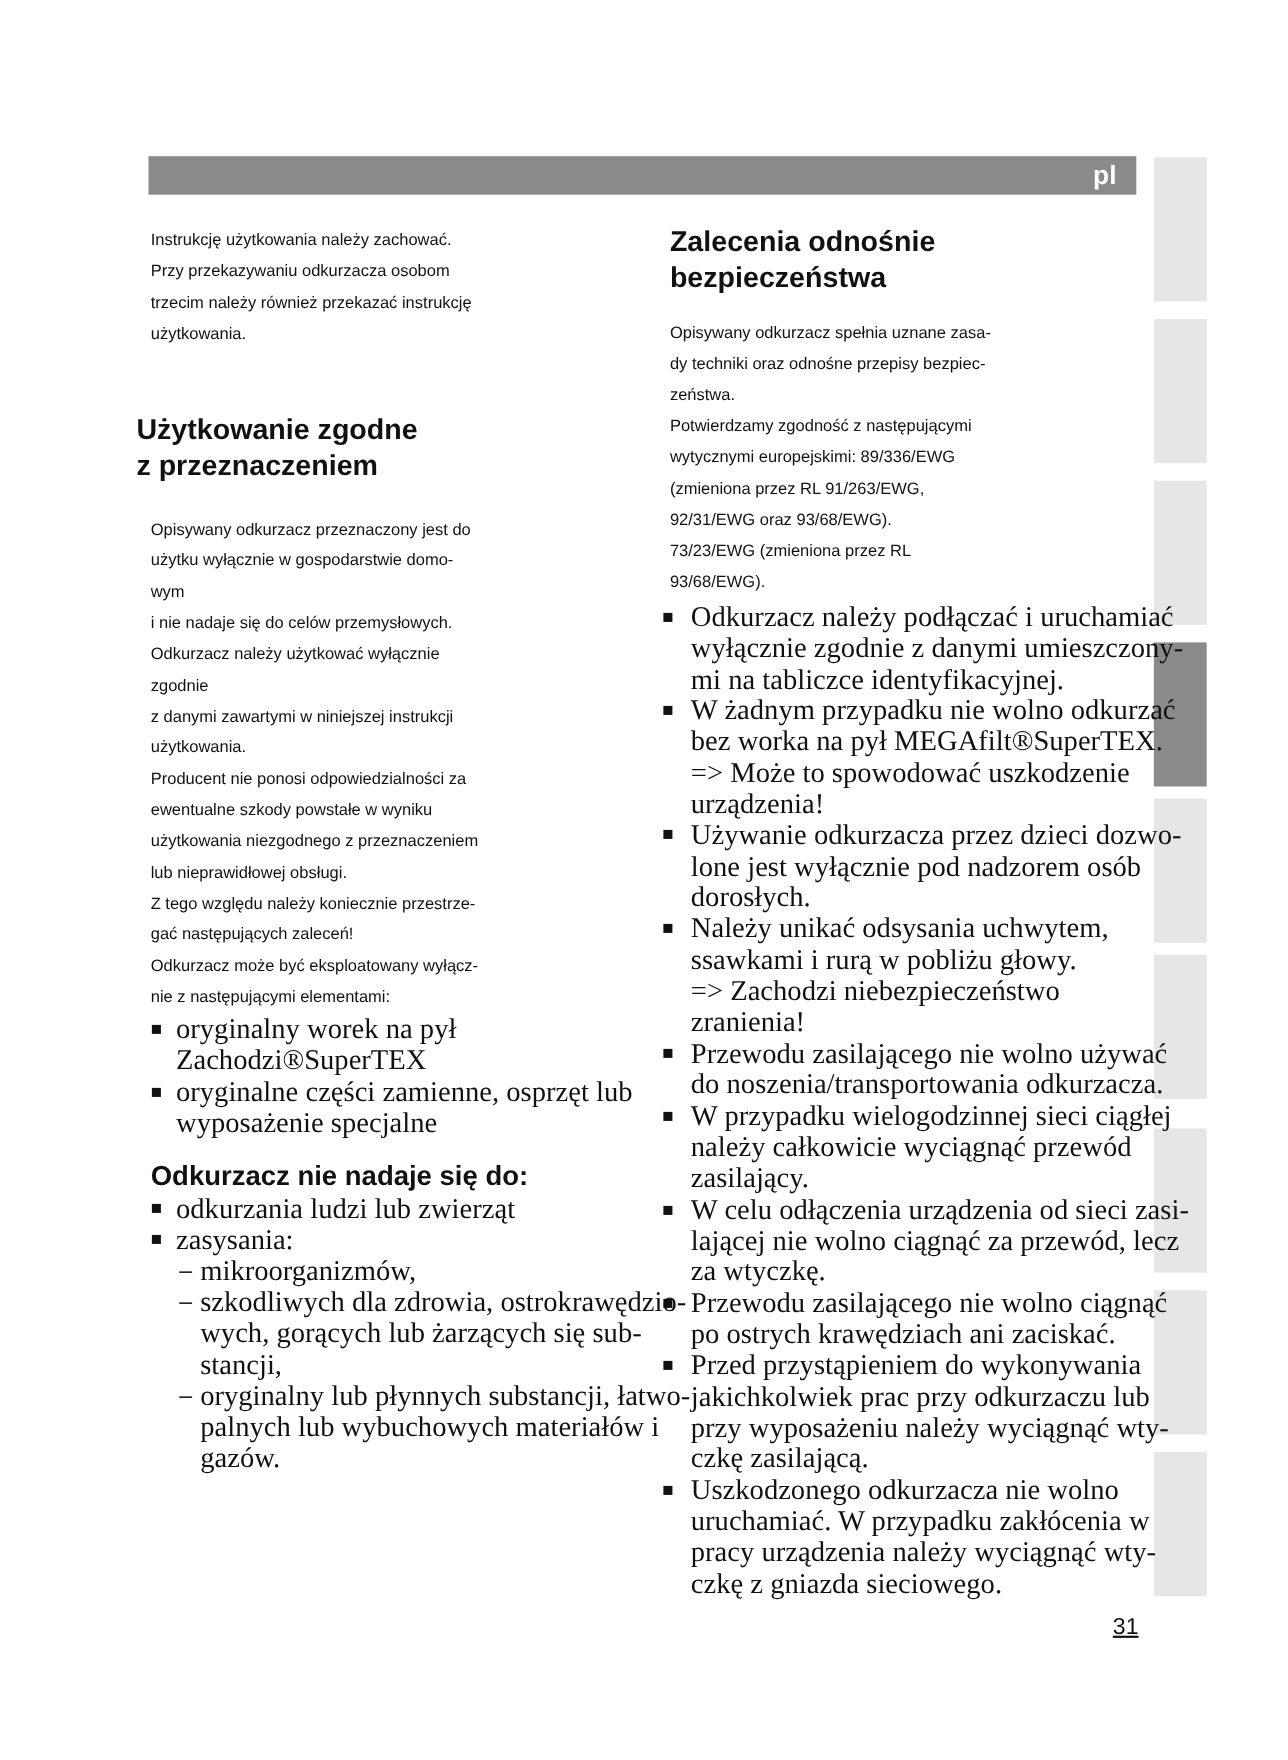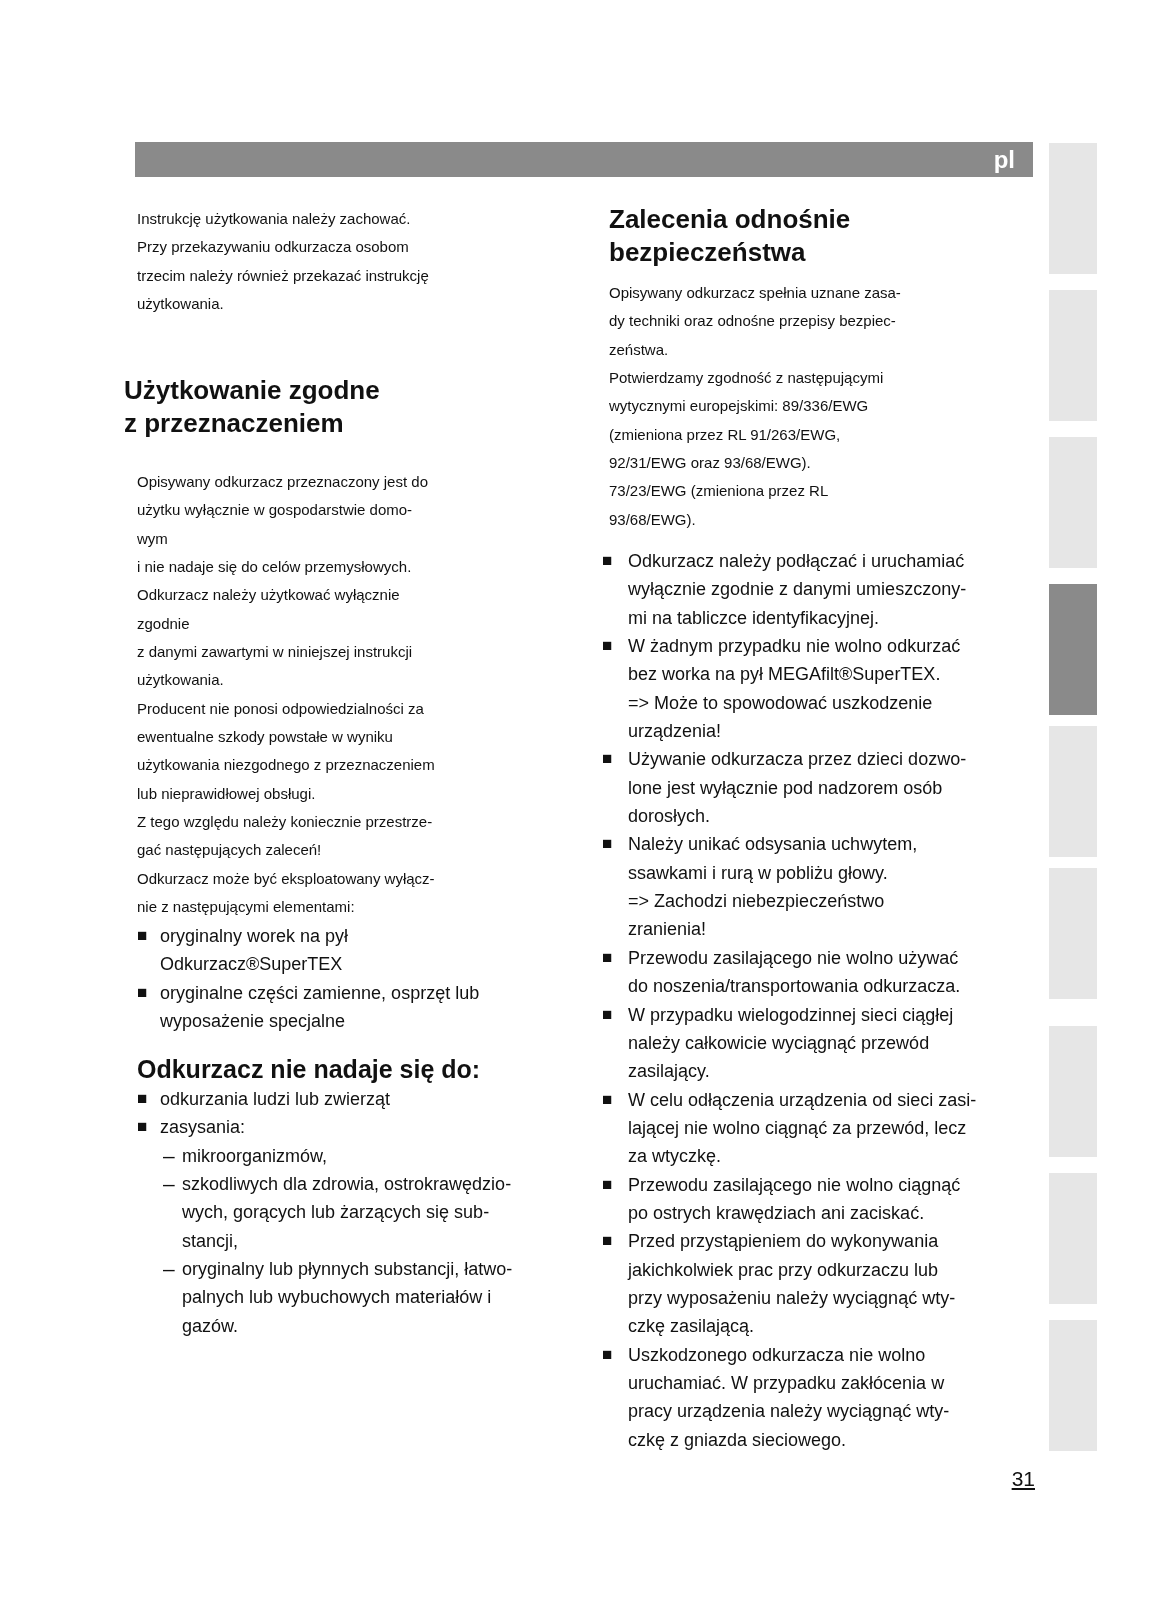--- a/index.html
+++ b/index.html
@@ -46,21 +46,21 @@
   .li{display:flex;}
   .li .marker{
     flex:0 0 23px;width:23px;
     font-size:17px;line-height:28.35px;
   }
   .li .dash-marker{
     flex:0 0 19px;width:19px;
     font-size:21px;line-height:28.35px;
   }
   .li .li-text{
-    font-size:18px;line-height:28.35px;white-space:pre;
+    font-size:26px;line-height:28.35px;white-space:pre;font-family:Liberation Serif, serif;
   }
   .r-li .marker{flex-basis:26px;width:26px;}
   .dash-group{padding-left:26px;}
   .page-number{
     position:absolute;left:995px;top:1466px;width:40px;
     text-align:right;font-size:21px;line-height:26px;text-decoration:underline;
   }
 </style>
 </head>
 <body>
@@ -103,21 +103,21 @@
 lub nieprawidłowej obsługi.
 Z tego względu należy koniecznie przestrze-
 gać następujących zaleceń!
 Odkurzacz może być eksploatowany wyłącz-
 nie z następującymi elementami:</div>
 
   <div class="list" style="left:137px;top:922px">
     <div class="li">
       <span class="marker">■</span>
       <div class="li-text">oryginalny worek na pył
-Odkurzacz®SuperTEX</div>
+Zachodzi®SuperTEX</div>
     </div>
     <div class="li">
       <span class="marker">■</span>
       <div class="li-text">oryginalne części zamienne, osprzęt lub
 wyposażenie specjalne</div>
     </div>
   </div>
 
   <div class="h-small" style="left:137px;top:1055px">Odkurzacz nie nadaje się do:</div>
 
@@ -146,21 +146,21 @@
         <div class="li-text">oryginalny lub płynnych substancji, łatwo-
 palnych lub wybuchowych materiałów i
 gazów.</div>
       </div>
     </div>
   </div>
 
   <div class="h-big" style="left:609px;top:203px">Zalecenia odnośnie
 bezpieczeństwa</div>
 
-  <div class="txt" style="left:609px;top:279px">Opisywany odkurzacz spełnia uznane zasa-
+  <div class="txt" style="left:609px;top:289px">Opisywany odkurzacz spełnia uznane zasa-
 dy techniki oraz odnośne przepisy bezpiec-
 zeństwa.
 Potwierdzamy zgodność z następującymi
 wytycznymi europejskimi: 89/336/EWG
 (zmieniona przez RL 91/263/EWG,
 92/31/EWG oraz 93/68/EWG).
 73/23/EWG (zmieniona przez RL
 93/68/EWG).</div>
 
   <div class="list" style="left:602px;top:547px">

